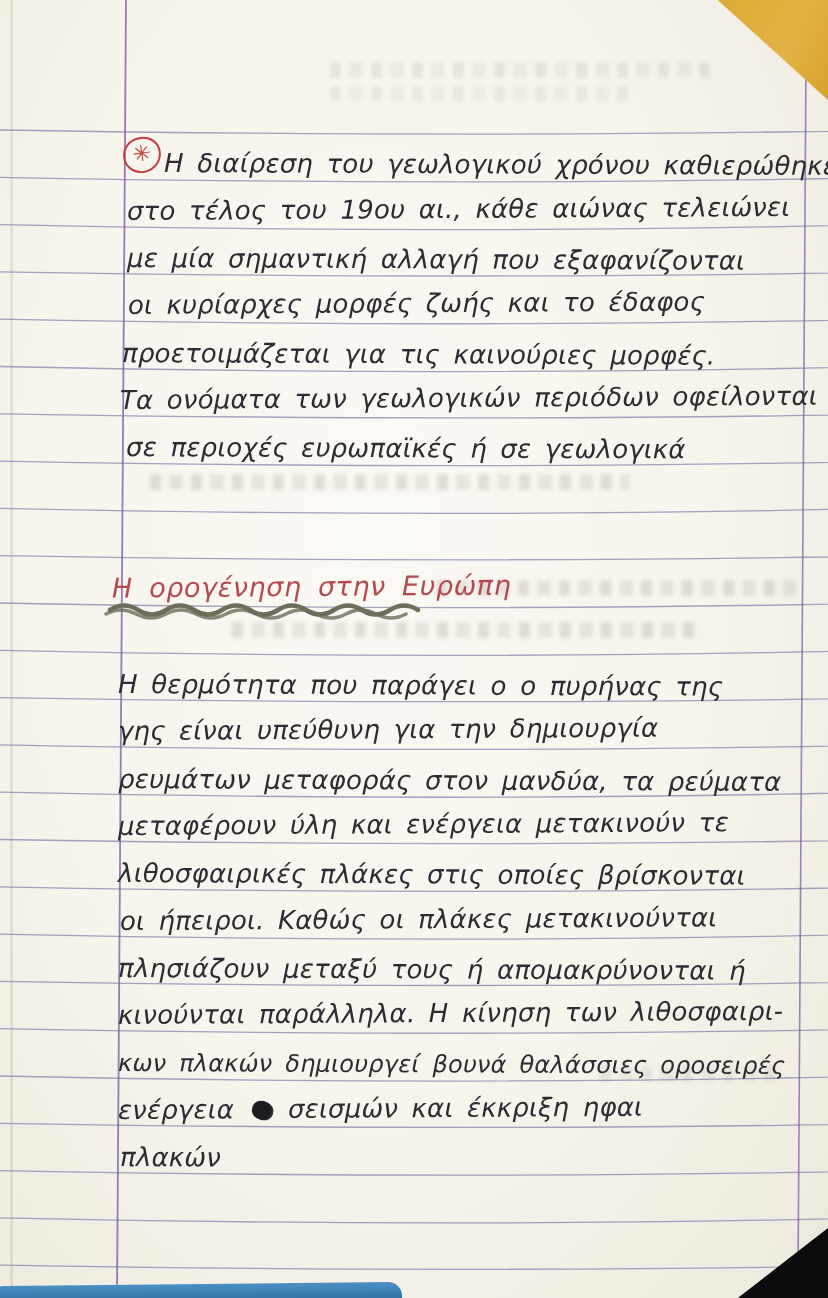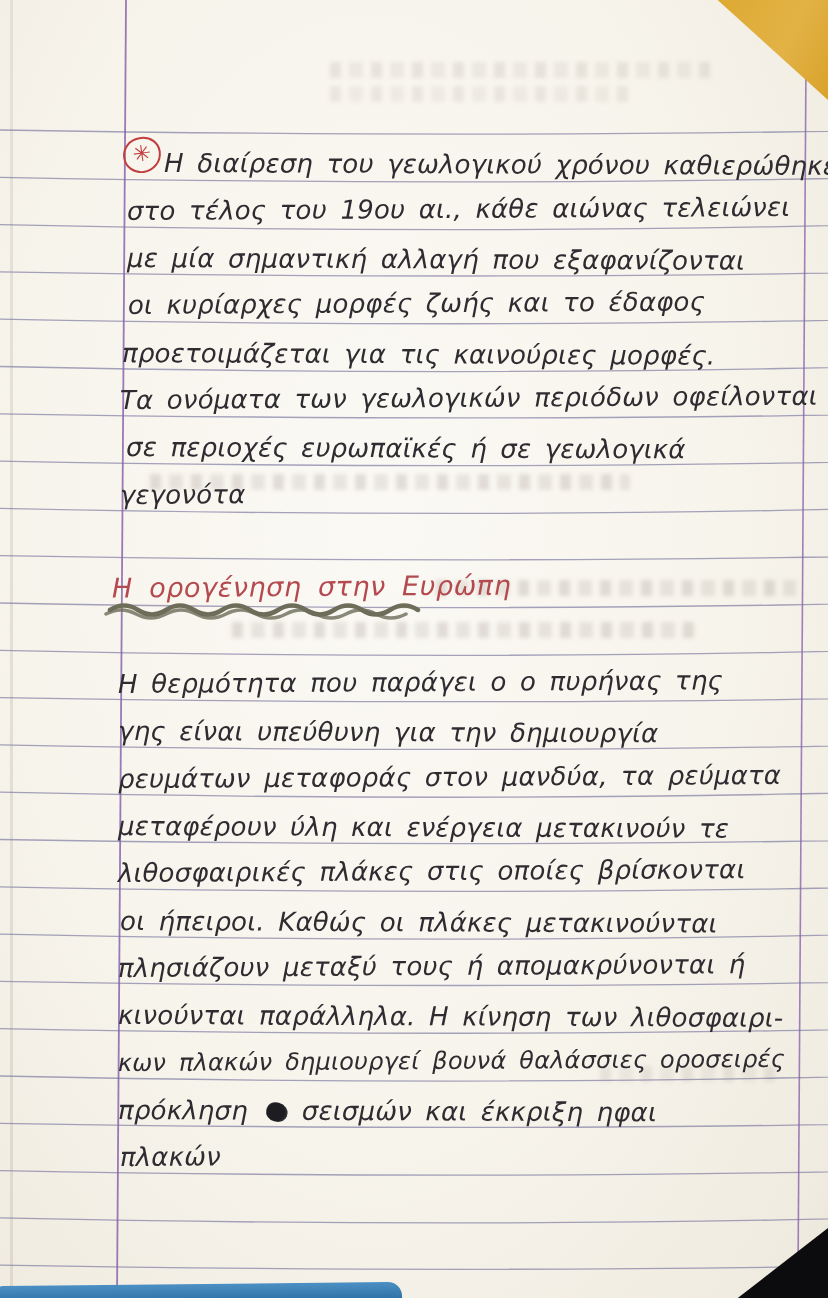--- a/index.html
+++ b/index.html
@@ -97,39 +97,38 @@
 
     <span class="asterisk">✳</span>
 
     <div class="hand" style="left:164px;top:143px">Η διαίρεση του γεωλογικού χρόνου καθιερώθηκε</div>
     <div class="hand" style="left:127px;top:191px">στο τέλος του 19ου αι., κάθε αιώνας τελειώνει</div>
     <div class="hand" style="left:127px;top:238px">με μία σημαντική αλλαγή που εξαφανίζονται</div>
     <div class="hand" style="left:128px;top:285px">οι κυρίαρχες μορφές ζωής και το έδαφος</div>
     <div class="hand" style="left:122px;top:333px">προετοιμάζεται για τις καινούριες μορφές.</div>
     <div class="hand" style="left:120px;top:380px">Τα ονόματα των γεωλογικών περιόδων οφείλονται</div>
     <div class="hand" style="left:126px;top:427px">σε περιοχές ευρωπαϊκές ή σε γεωλογικά</div>
-    <div class="hand" style="left:120px;top:475px">γεγονότα</div>
 
     <div class="heading">Η ορογένηση στην Ευρώπη</div>
     <svg class="wavy" viewBox="0 0 340 26">
       <path d="M6 16 q14 -9 28 0 t28 0 t28 0 t28 0 t28 0 t28 0 t28 0 t28 0 t28 0 t28 0 t28 0" stroke="#6d6d5a" stroke-width="4.5" fill="none" stroke-linecap="round"></path>
       <path d="M2 20 q15 -8 30 0 t30 0 t30 0 t30 0 t30 0 t30 0 t30 0 t30 0 t30 0 t30 0" stroke="#6d6d5a" stroke-width="3.5" fill="none" stroke-linecap="round" opacity=".8"></path>
     </svg>
 
     <div class="hand" style="left:118px;top:664px">Η θερμότητα που παράγει ο ο πυρήνας της</div>
     <div class="hand" style="left:118px;top:711px">γης είναι υπεύθυνη για την δημιουργία</div>
     <div class="hand" style="left:118px;top:759px">ρευμάτων μεταφοράς στον μανδύα, τα ρεύματα</div>
     <div class="hand" style="left:118px;top:806px">μεταφέρουν ύλη και ενέργεια μετακινούν τε</div>
     <div class="hand" style="left:118px;top:853px">λιθοσφαιρικές πλάκες στις οποίες βρίσκονται</div>
     <div class="hand" style="left:120px;top:901px">οι ήπειροι. Καθώς οι πλάκες μετακινούνται</div>
     <div class="hand" style="left:118px;top:948px">πλησιάζουν μεταξύ τους ή απομακρύνονται ή</div>
     <div class="hand" style="left:118px;top:995px">κινούνται παράλληλα. Η κίνηση των λιθοσφαιρι-</div>
     <div class="hand" style="left:118px;top:1043px;font-size:24px">κων πλακών δημιουργεί βουνά θαλάσσιες οροσειρές</div>
     <div class="hand" style="left:118px;top:1090px">
-      <span>πρόκληση</span><span class="scribble"></span><span>σεισμών και έκκριξη ηφαι</span>
+      <span>ενέργεια</span><span class="scribble"></span><span>σεισμών και έκκριξη ηφαι</span>
     </div>
     <div class="hand" style="left:120px;top:1137px">πλακών</div>
 
     <div class="corner-yellow"></div>
     <div class="corner-black"></div>
     <div class="strip-blue"></div>
   </div>
 </div>
 
 </body></html>

